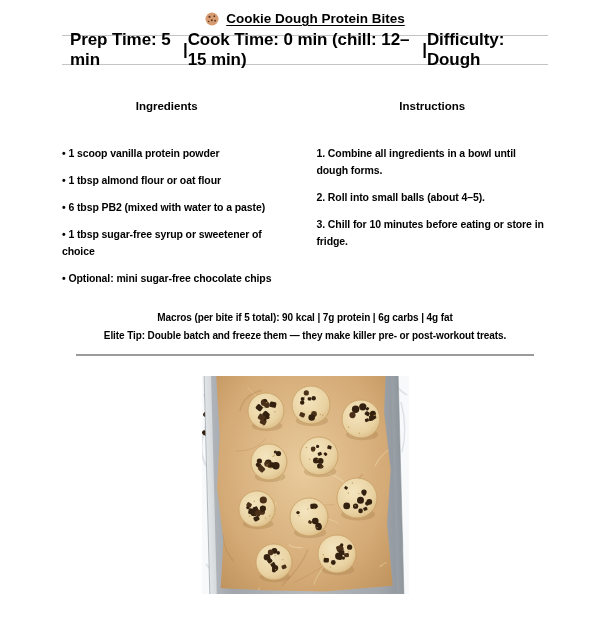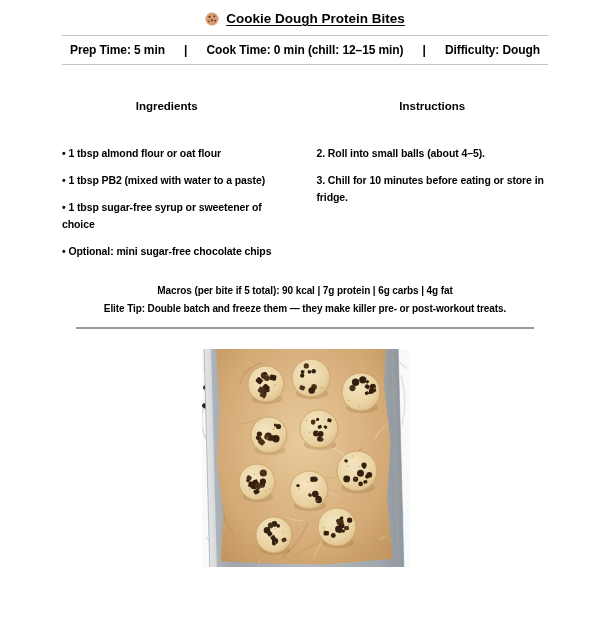--- a/index.html
+++ b/index.html
@@ -9,22 +9,22 @@
   }
   .page{padding:8px 52px 0 62px;}
   .title{
     text-align:center;font-size:13.5px;line-height:18px;margin:2px 0 7px 0;
     display:flex;align-items:center;justify-content:center;gap:7px;
   }
   .title-text{text-decoration:underline;text-underline-offset:2px;}
   .cookie-glyph{display:inline-block;width:14px;height:14px;vertical-align:middle;}
   .meta{
     border-top:1px solid #c4c4c4;border-bottom:1px solid #c4c4c4;
-    height:28px;display:flex;align-items:center;justify-content:space-between;
-    padding:0 8px;font-size:12px;letter-spacing:-0.1px;
+    height:28px;display:flex;align-items:center;justify-content:flex-start;
+    padding:0 8px;font-size:17px;letter-spacing:-0.1px;
   }
   .cols{display:flex;margin-top:34px;gap:45px;}
   .col-left{width:47.5%;}
   .col-right{width:52.5%;}
   .col-header{text-align:center;font-size:11.5px;line-height:14px;margin:0 0 32px 0;}
   .item{margin:0 0 10px 0;font-size:10.5px;line-height:17px;letter-spacing:-0.1px;}
   .footer{margin-top:12px;text-align:center;font-size:10px;line-height:18px;letter-spacing:-0.1px;}
   .footer p{margin:0;}
   .divider{border:0;border-top:2px solid #9b9b9b;width:458px;margin:9px auto 0 auto;}
   .photo-wrap{width:207px;height:218px;margin:20px auto 0 auto;}
@@ -55,30 +55,32 @@
     <span>Cook Time: 0 min (chill: 12–15 min)</span>
     <span>|</span>
     <span>Difficulty: Dough</span>
   </div>
 
   <div class="cols">
     <div class="col-left">
       <div class="col-header">Ingredients</div>
       <div>
 
+      <p class="item">• 1 scoop vanilla protein powder</p>
           <p class="item">• 1 tbsp almond flour or oat flour</p>
-          <p class="item">• 1 tbsp PB2 (mixed with water to a paste)</p>
+          <p class="item">• 6 tbsp PB2 (mixed with water to a paste)</p>
           <p class="item">• 1 tbsp sugar-free syrup or sweetener of choice</p>
           <p class="item">• Optional: mini sugar-free chocolate chips</p>
         </div>
     </div>
     <div class="col-right">
       <div class="col-header">Instructions</div>
       <div>
 
+      <p class="item">1. Combine all ingredients in a bowl until dough forms.</p>
           <p class="item">2. Roll into small balls (about 4–5).</p>
           <p class="item">3. Chill for 10 minutes before eating or store in fridge.</p>
         </div>
     </div>
   </div>
 
   <div class="footer">
     <p>Macros (per bite if 5 total): 90 kcal | 7g protein | 6g carbs | 4g fat</p>
     <p>Elite Tip: Double batch and freeze them — they make killer pre- or post-workout treats.</p>
   </div>

